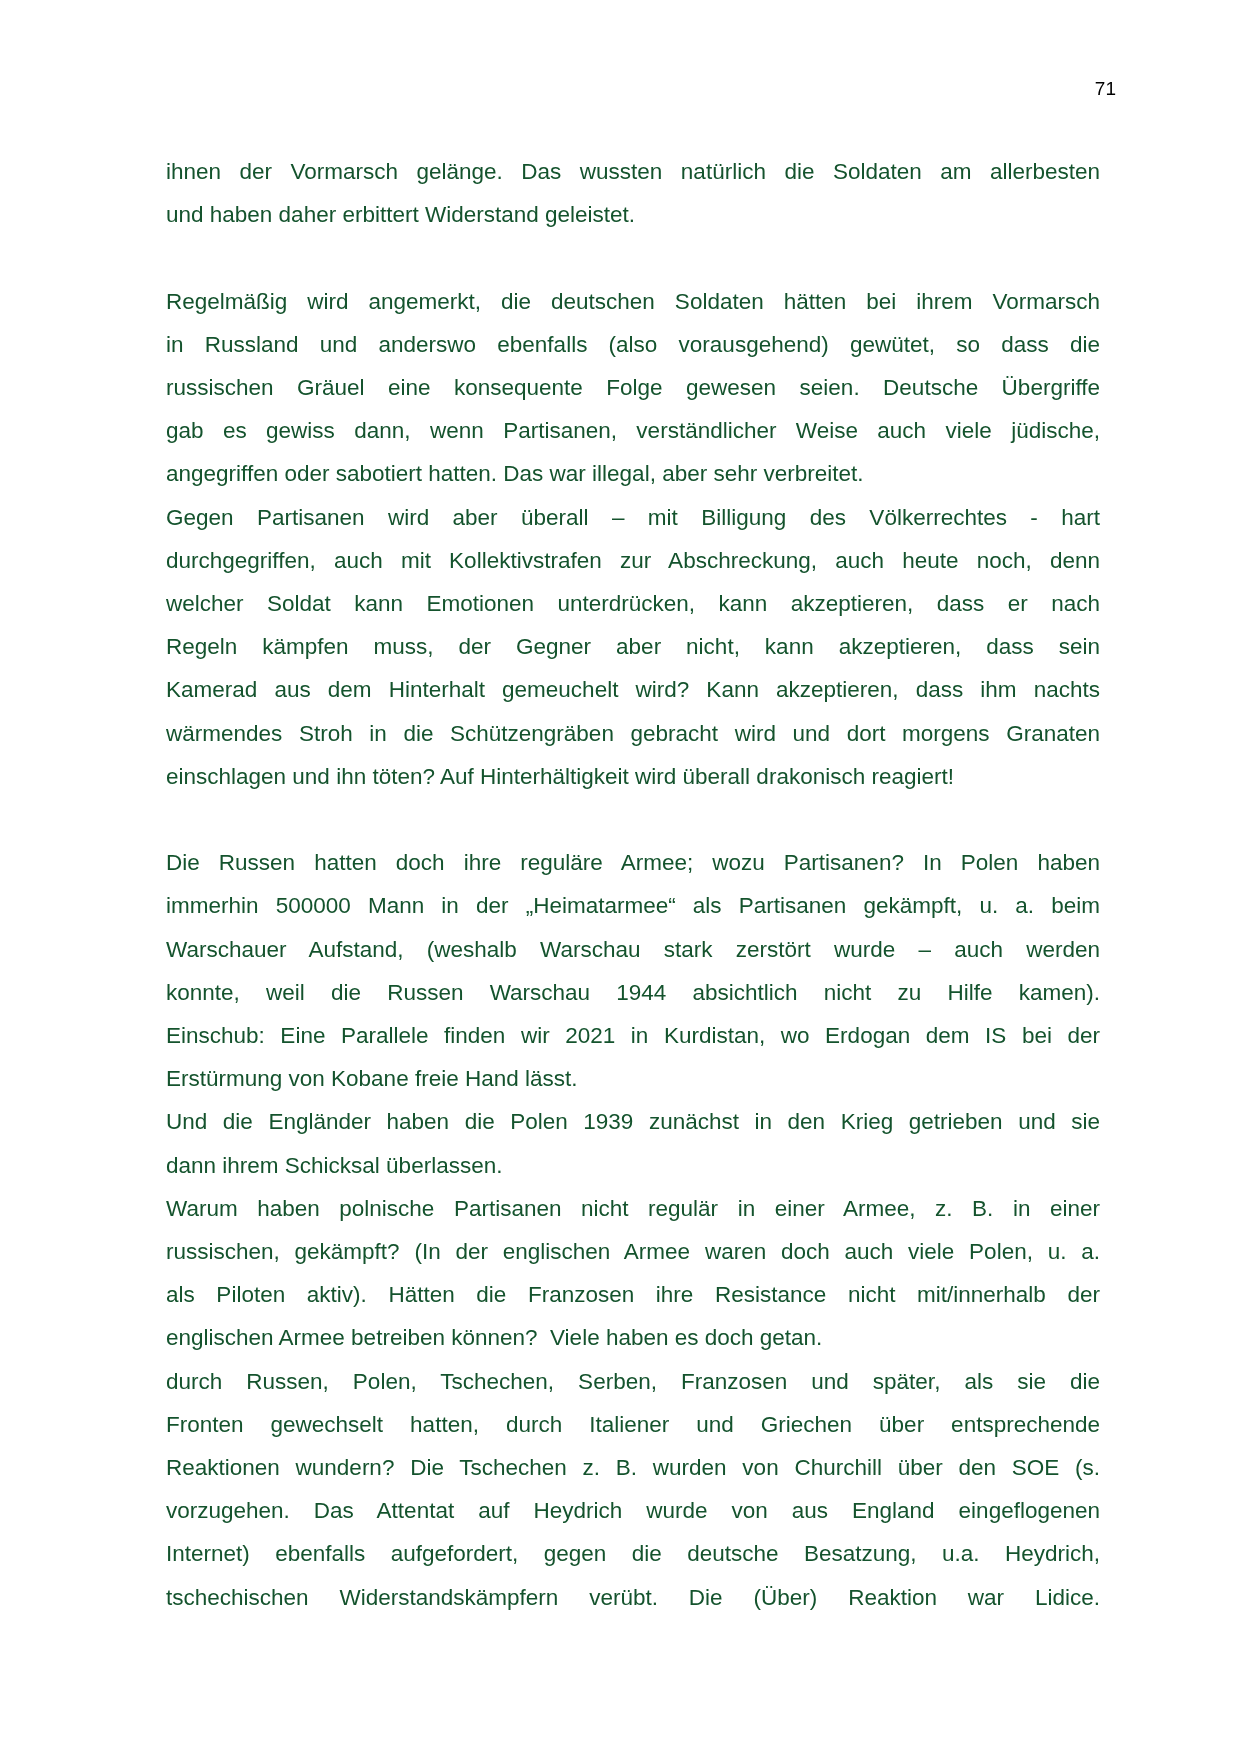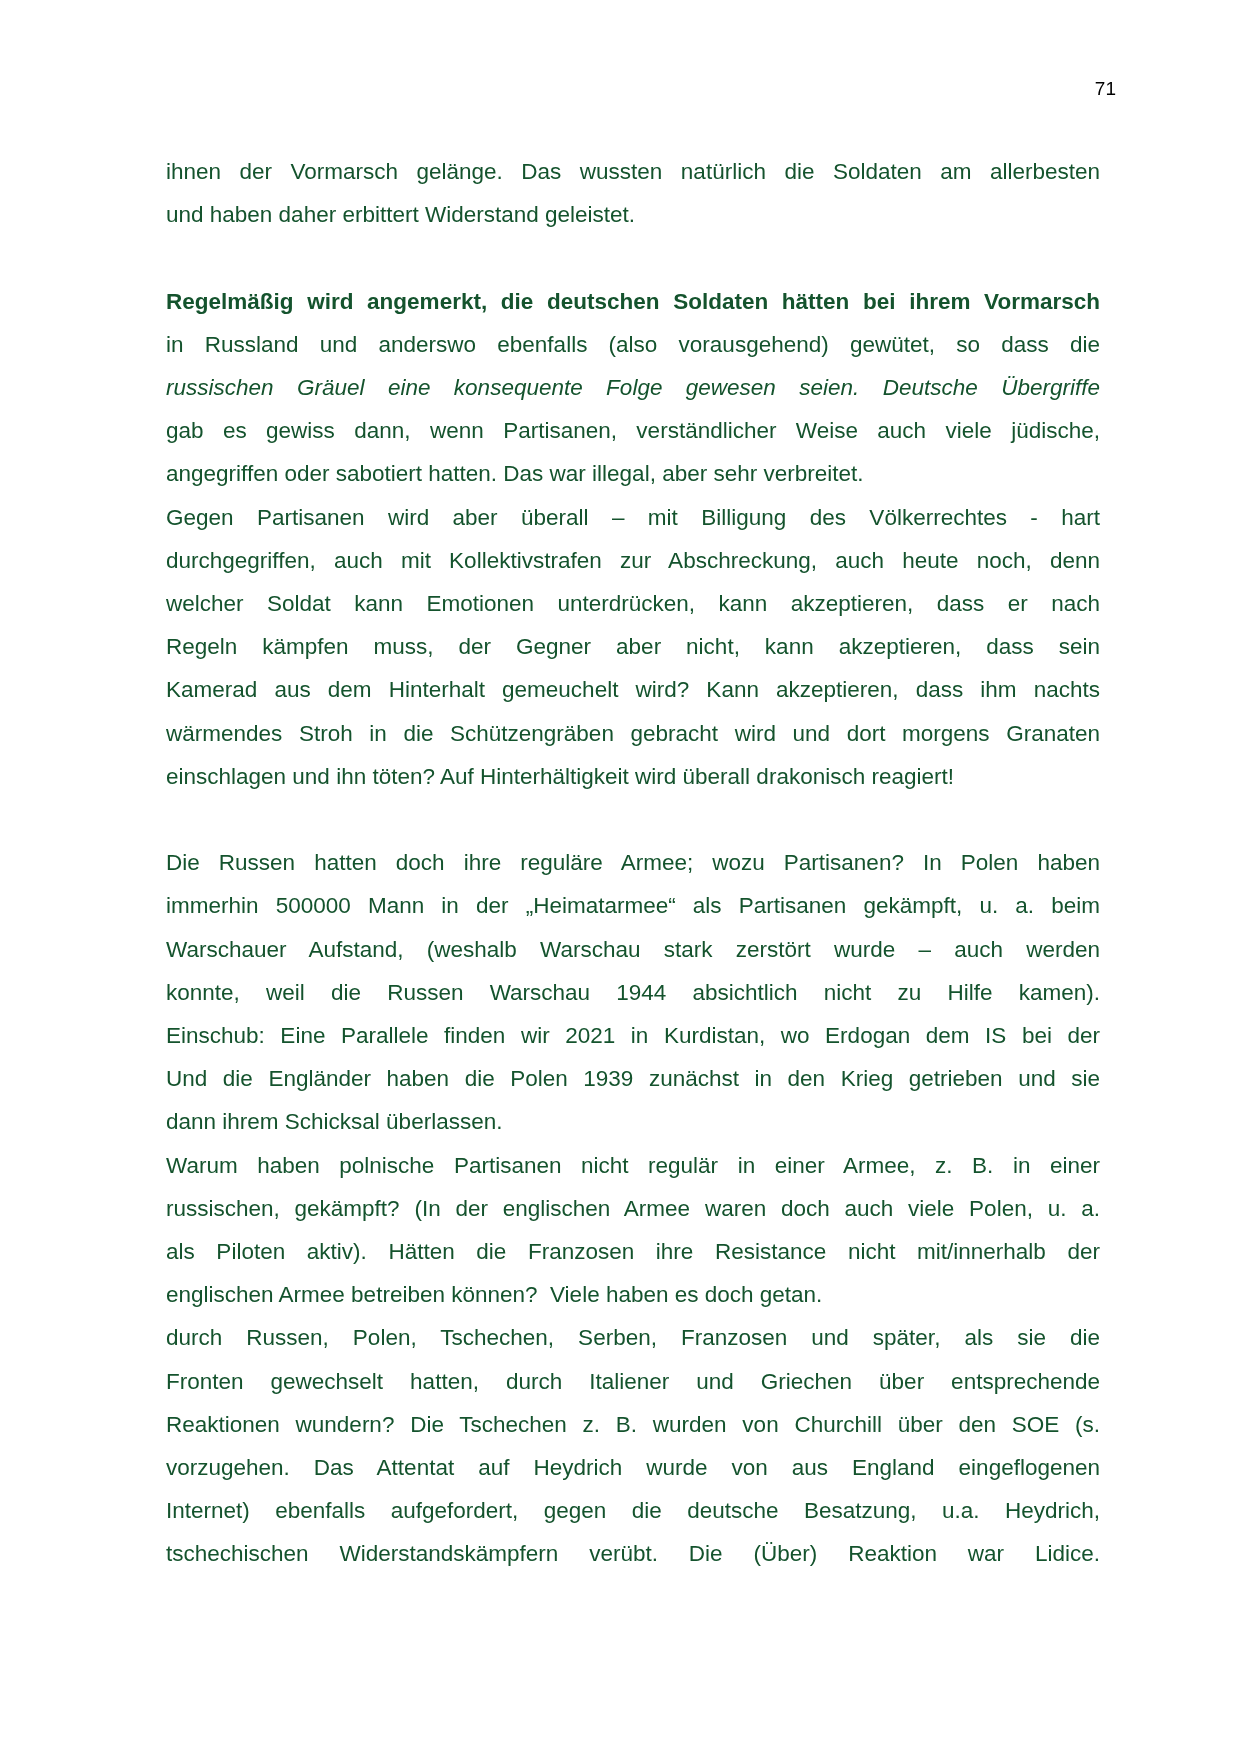--- a/index.html
+++ b/index.html
@@ -26,42 +26,43 @@
 
 <div class="page">
   <div class="page-number">71</div>
   <div class="body-text" id="body-text">
       <div class="para">
         <span class="line" style="white-space: normal;">ihnen der Vormarsch gelänge. Das wussten natürlich die Soldaten am allerbesten</span>
         <span class="line last">und haben daher erbittert Widerstand geleistet.</span>
       </div>
       <div class="gap"></div>
       <div class="para">
-        <span class="line" style="white-space: normal; font-weight: bold;">Regelmäßig  wird angemerkt, die deutschen Soldaten hätten bei ihrem Vormarsch</span>
+        <span class="line" style="white-space: normal;">Regelmäßig  wird angemerkt, die deutschen Soldaten hätten bei ihrem Vormarsch</span>
         <span class="line" style="white-space: normal;">in Russland und anderswo ebenfalls (also vorausgehend) gewütet, so dass die</span>
-        <span class="line" style="white-space: normal; font-style: italic;">russischen Gräuel eine konsequente Folge gewesen seien. Deutsche Übergriffe</span>
+        <span class="line" style="white-space: normal;">russischen Gräuel eine konsequente Folge gewesen seien. Deutsche Übergriffe</span>
         <span class="line" style="white-space: normal;">gab es gewiss dann, wenn  Partisanen, verständlicher Weise auch viele jüdische,</span>
         <span class="line last">angegriffen oder sabotiert hatten. Das war illegal, aber sehr verbreitet.</span>
       </div>
       <div class="para">
         <span class="line" style="white-space: normal;">Gegen Partisanen wird aber überall – mit Billigung des Völkerrechtes - hart</span>
         <span class="line" style="white-space: normal;">durchgegriffen, auch mit Kollektivstrafen zur Abschreckung, auch heute noch,  denn</span>
         <span class="line" style="white-space: normal;">welcher Soldat kann Emotionen unterdrücken, kann akzeptieren, dass er nach</span>
         <span class="line" style="white-space: normal;">Regeln kämpfen muss, der Gegner aber nicht, kann akzeptieren, dass sein</span>
         <span class="line" style="white-space: normal;">Kamerad aus dem Hinterhalt gemeuchelt wird? Kann akzeptieren, dass ihm nachts</span>
         <span class="line" style="white-space: normal;">wärmendes Stroh in die Schützengräben gebracht wird und dort morgens Granaten</span>
         <span class="line last">einschlagen und ihn töten? Auf Hinterhältigkeit wird überall drakonisch reagiert!</span>
       </div>
       <div class="gap"></div>
       <div class="para">
         <span class="line" style="white-space: normal;">Die Russen hatten doch ihre reguläre Armee; wozu Partisanen? In Polen haben</span>
         <span class="line" style="white-space: normal;">immerhin 500000 Mann in der „Heimatarmee“ als Partisanen gekämpft, u. a. beim</span>
         <span class="line" style="white-space: normal;">Warschauer Aufstand, (weshalb Warschau stark zerstört wurde – auch werden</span>
         <span class="line" style="white-space: normal;">konnte, weil die Russen Warschau 1944 absichtlich nicht zu Hilfe kamen).</span>
         <span class="line" style="white-space: normal;">Einschub: Eine Parallele finden wir 2021 in Kurdistan, wo Erdogan dem IS bei der</span>
+        <span class="line last">Erstürmung von Kobane freie Hand lässt.</span>
       </div>
       <div class="para">
         <span class="line" style="white-space: normal;"> Und die Engländer haben die Polen 1939 zunächst in den Krieg getrieben und sie</span>
         <span class="line last">dann ihrem Schicksal überlassen.</span>
       </div>
       <div class="para">
         <span class="line" style="white-space: normal;"> Warum haben polnische Partisanen nicht regulär in einer Armee, z. B. in einer</span>
         <span class="line" style="white-space: normal;">russischen, gekämpft? (In der englischen Armee waren doch auch viele Polen, u. a.</span>
         <span class="line" style="white-space: normal;">als Piloten aktiv). Hätten die Franzosen ihre Resistance nicht mit/innerhalb  der</span>
         <span class="line last">englischen Armee betreiben können?  Viele haben es doch getan.</span>

